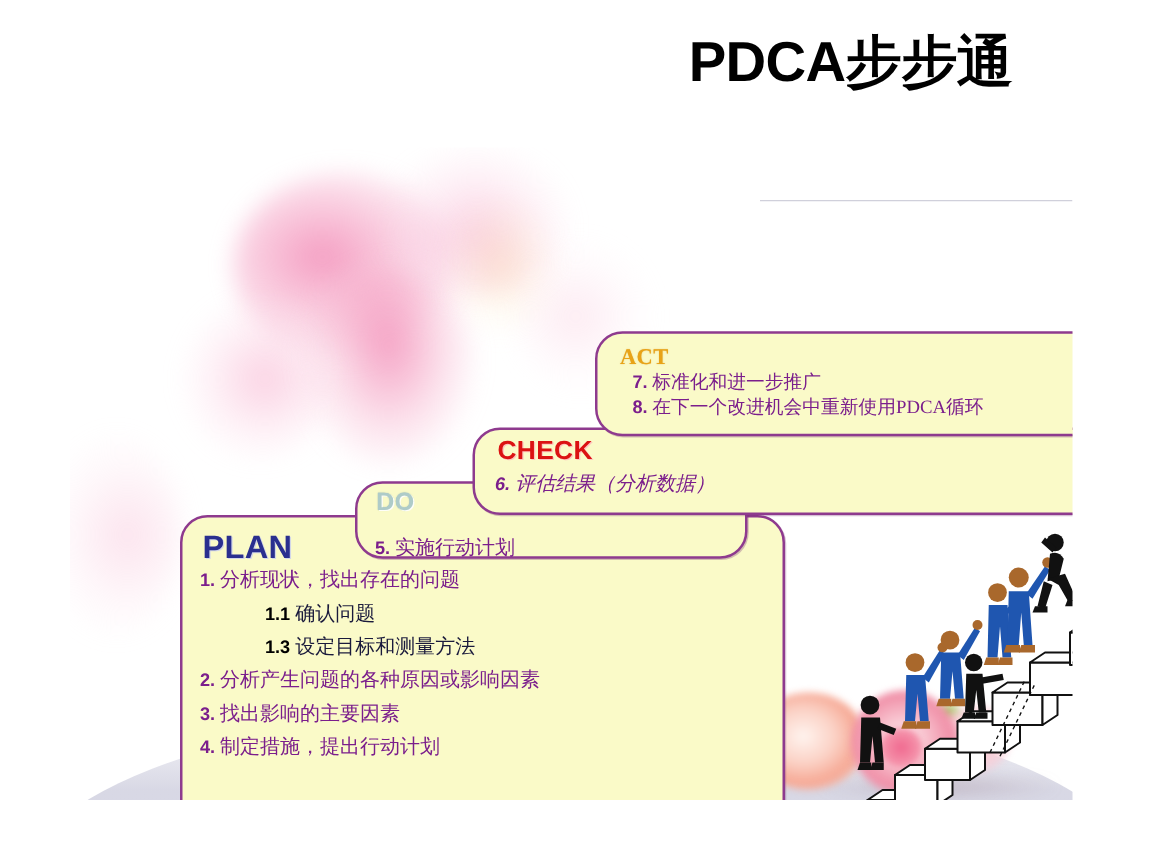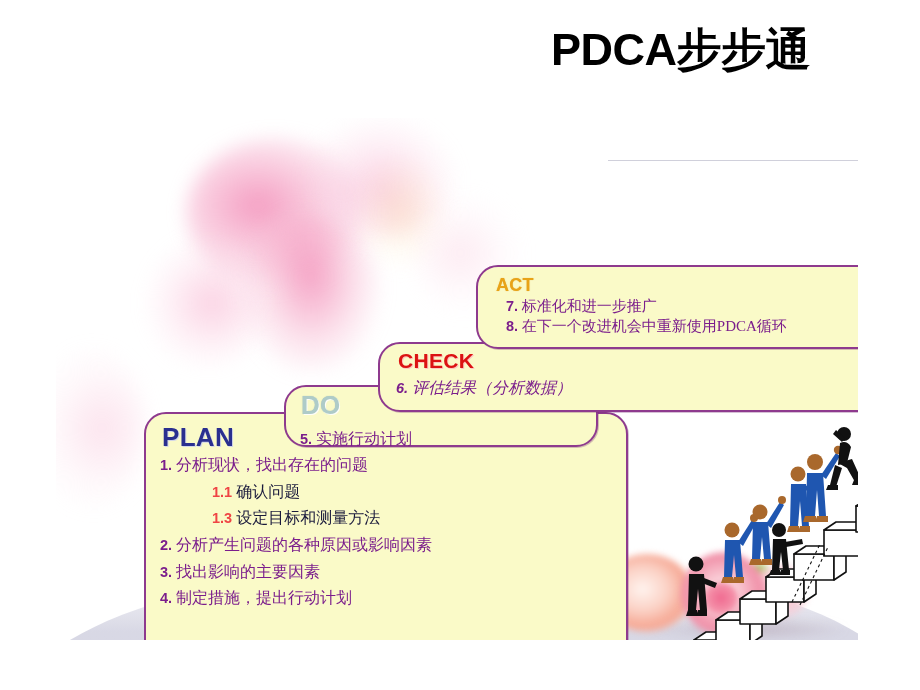--- a/index.html
+++ b/index.html
@@ -106,46 +106,46 @@
     font-size:15.5px;
     line-height:1.32;
     white-space:nowrap;
     font-family:"Liberation Serif","DejaVu Serif",serif;
   }
   .line .mono-num{ font-family:"Liberation Sans","DejaVu Sans",sans-serif; font-weight:bold; font-size:14.5px; }
 
   
   #box-act{ left:420px; top:147px; width:420px; height:84px; z-index:40; }
   #box-act .hdr{ position:absolute; left:18px; top:9px; font-size:18px; color:#E8A317;
-                 text-shadow:0 0 1px rgba(210,140,20,.6); }
+                 text-shadow:0 0 1px rgba(210,140,20,.6);font-family:Liberation Serif, serif; }
   #box-act .body{ position:absolute; left:16px; top:30px; }
   #box-act .line{ font-size:15px;margin-left:12px; }
 
   
   #box-check{ left:322px; top:224px; width:518px; height:70px; z-index:30; }
   #box-check .hdr{ position:absolute; left:18px; top:6px; font-size:21px; color:#DB1212;
                    text-shadow:1px 1px 0 rgba(255,190,190,.9); }
   #box-check .body{ position:absolute; left:16px; top:33px; }
   #box-check .line{ font-size:16px;font-style:italic; }
 
   
   #box-do{ left:228px; top:267px; width:314px; height:62px; z-index:20; }
-  #box-do .hdr{ position:absolute; left:15px; top:5px; font-size:26px; color:#AECBC8;
+  #box-do .hdr{ position:absolute; left:15px; top:5px; font-size:20px; color:#AECBC8;
                 text-shadow:1px 1px 0 rgba(255,255,255,.9),0 0 1px rgba(140,175,172,.8); }
   #box-do .body{ position:absolute; left:14px; top:29px; }
   #box-do .line{ font-size:16px;margin-top:12px; }
 
   
   #box-plan{ left:88px; top:294px; width:484px; height:336px; z-index:10; }
   #box-plan .hdr{ position:absolute; left:16px; top:10px; font-size:26px; color:#2A2F8F;
                   text-shadow:1px 1px 0 rgba(200,205,240,.8); }
   #box-plan .body{ position:absolute; left:14px; top:40px; width:460px; }
   #box-plan .line{ font-size:16px; margin-bottom:5.5px; }
   #box-plan .line.sub{ margin-left:52px; color:#1A1A3C; }
-  #box-plan .line.sub .mono-num{ color:#ef4444; }
+  #box-plan .line.sub .mono-num{ color:#000000; }
 
   
   #stairs{ position:absolute; left:560px; top:294px; width:300px; height:330px; z-index:5; }
   #stairs svg{ display:block; width:300px; height:330px; }
 </style>
 </head>
 <body>
 
 <div id="slide">
 

